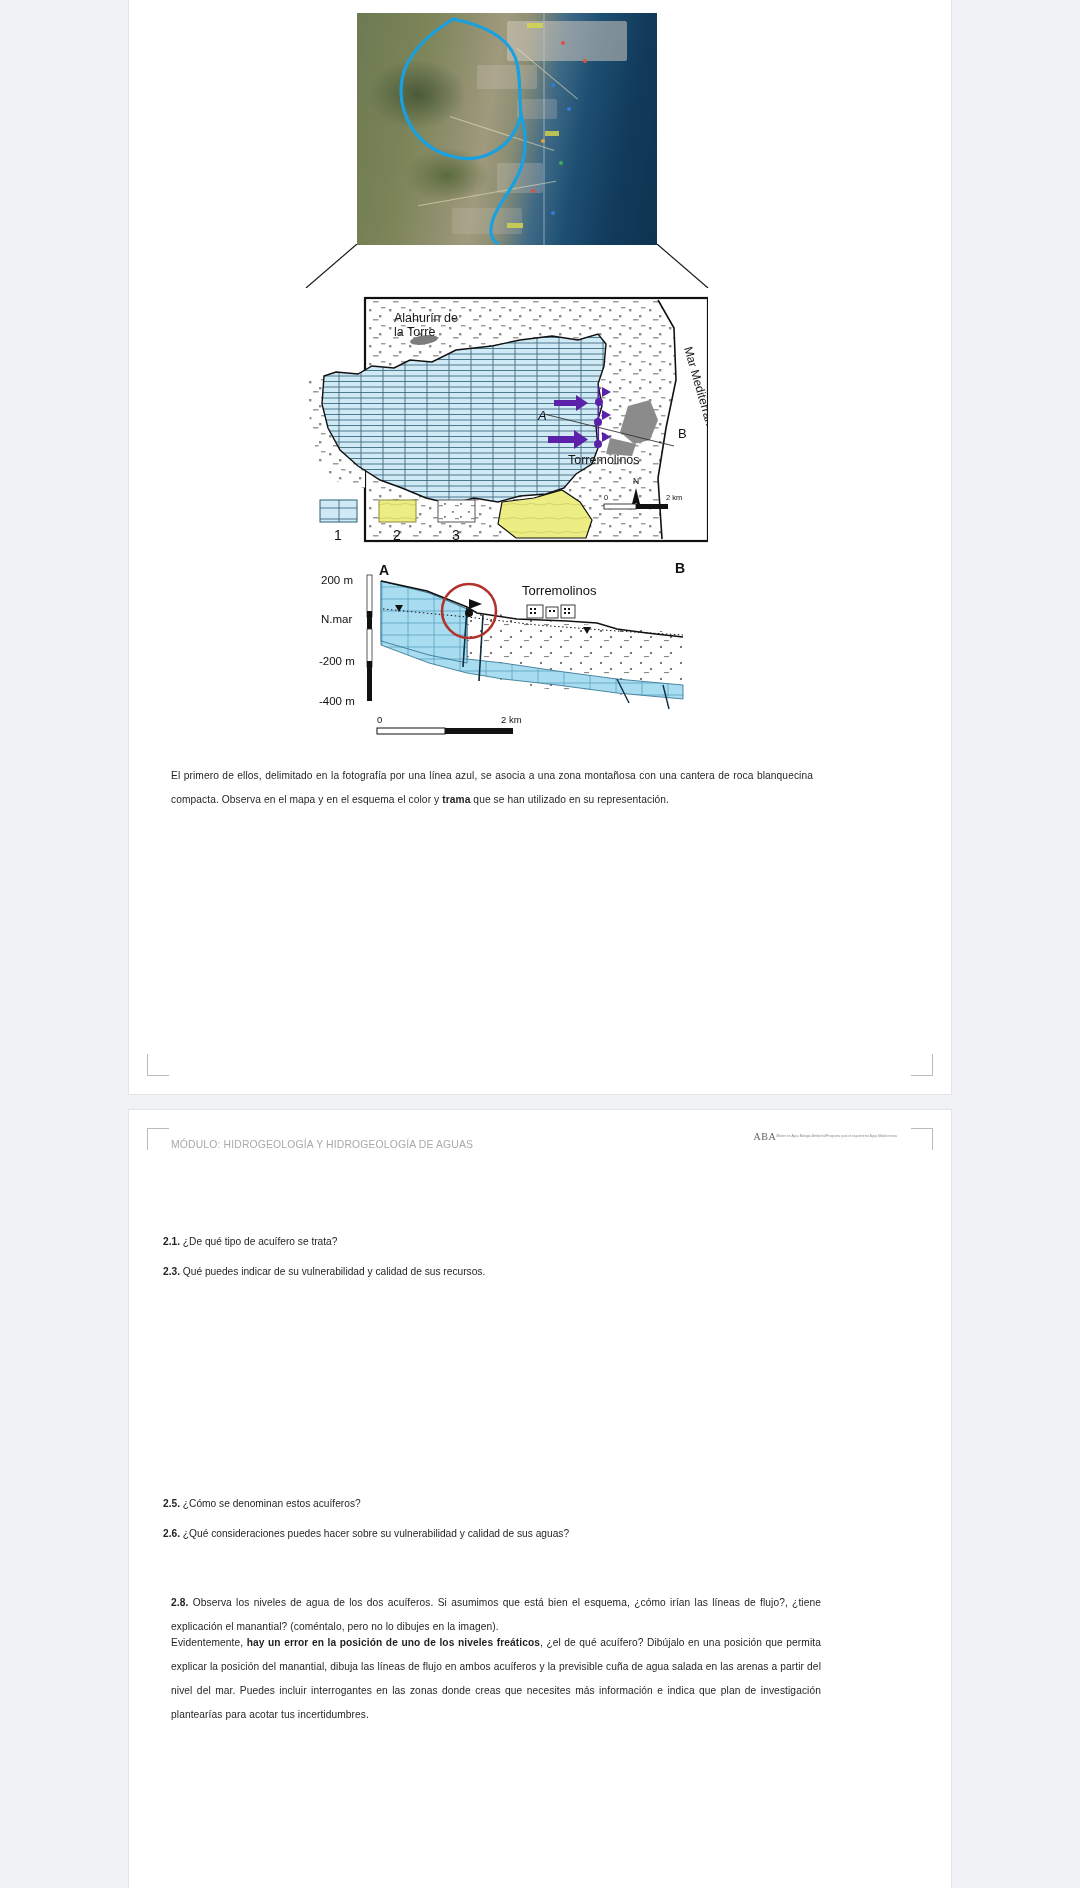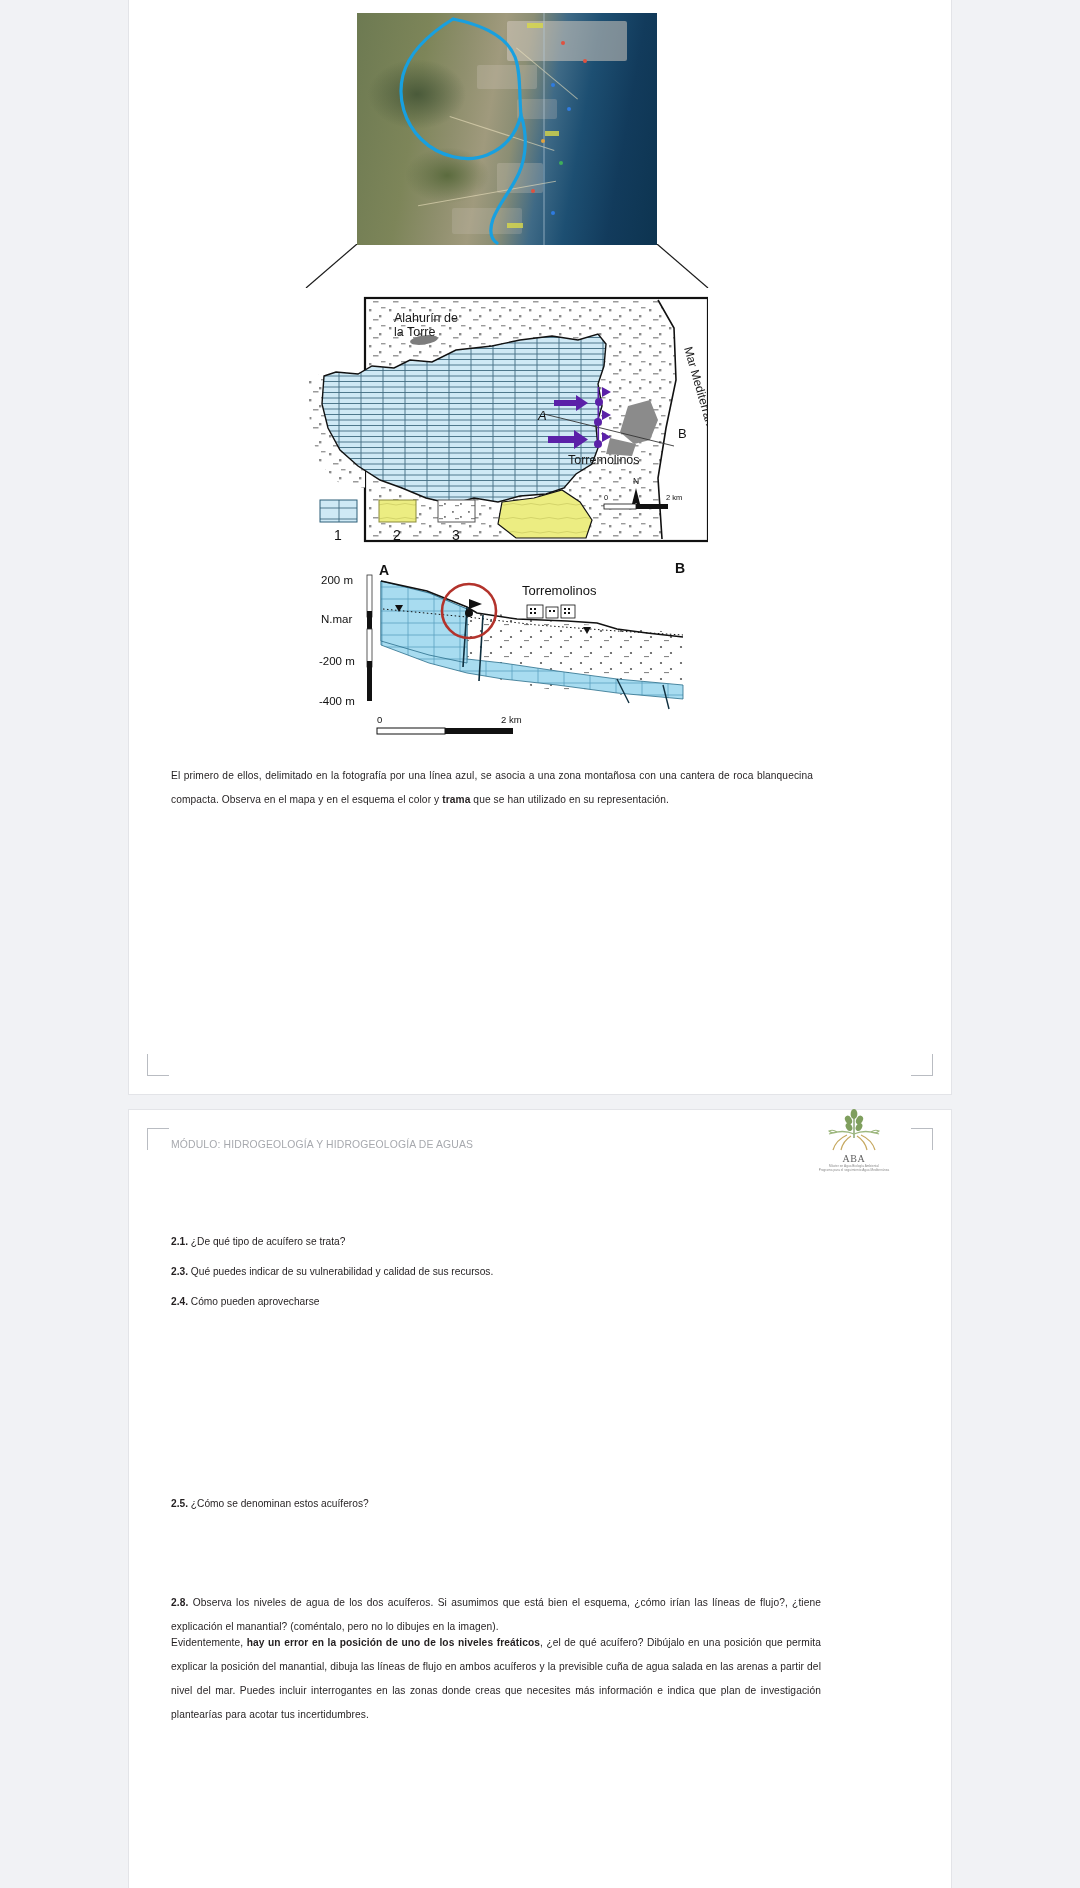--- a/index.html
+++ b/index.html
@@ -92,31 +92,31 @@
 
   
   .p2-module-title {
     position: absolute; top: 29px; left: 42px;
     font-size: 10.4px; color: #a7a9ae; letter-spacing: .15px;
     white-space: nowrap;
   }
   .p2-logo {
     position: absolute; top: -10px; right: 54px;
     width: 86px; height: 72px;
-    display: flex; flex-direction: column; align-items: center; justify-content: flex-end;
+    display: flex; flex-direction: row; align-items: center; justify-content: flex-end;
   }
   .p2-logo .logo-name {
     font-size: 10px; color: #5f5f5f; letter-spacing: .6px; margin-top: 1px;
     font-family: "Liberation Serif", serif;
   }
   .p2-logo .logo-sub1, .p2-logo .logo-sub2 {
     font-size: 3.1px; color: #8a8a8a; letter-spacing: .05px; white-space: nowrap;
   }
 
-  .q-list { position: absolute; left: 42px; width: 650px; }
+  .q-list { position: absolute; left: 34px; width: 650px; }
   .q-item { font-size: 10.2px; line-height: 30px; color: #231f20; }
   .q-item .qnum { font-weight: bold; }
 
   .p2-para { position: absolute; left: 42px; width: 650px; }
 </style>
 </head>
 <body>
 
 <div class="viewer">
 
@@ -374,32 +374,32 @@
 
     <div class="q-list" style="top:117px;">
       <div class="q-item">
         <span class="qnum">2.1.</span>
         <span>¿De qué tipo de acuífero se trata?</span>
       </div>
       <div class="q-item">
         <span class="qnum">2.3.</span>
         <span>Qué puedes indicar de su vulnerabilidad y calidad de sus recursos.</span>
       </div>
-      <div class="q-item">
-        <span class="qnum">2.4.</span>
-        <span>Cómo pueden aprovecharse</span>
-      </div>
     </div>
 
 
     <div class="q-list" style="top:379px;">
       <div class="q-item">
         <span class="qnum">2.5.</span>
         <span>¿Cómo se denominan estos acuíferos?</span>
       </div>
+      <div class="q-item">
+        <span class="qnum">2.6.</span>
+        <span>¿Qué consideraciones puedes hacer sobre su vulnerabilidad y calidad de sus aguas?</span>
+      </div>
     </div>
 
     <div class="p2-para body-text" style="top:481px;">
       <b class="qnum">2.8.</b>
       <span>Observa los niveles de agua de los dos acuíferos. Si asumimos que está bien el esquema, ¿cómo irían las líneas de flujo?, ¿tiene explicación el manantial? (coméntalo, pero no lo dibujes en la imagen).</span>
     </div>
 
     <div class="p2-para body-text" style="top:521px;">
       <span>Evidentemente, </span><b>hay un error en la posición de uno de los niveles freáticos</b><span>, ¿el de qué acuífero? Dibújalo en una posición que permita explicar la posición del manantial, dibuja las líneas de flujo en ambos acuíferos y la previsible cuña de agua salada en las arenas a partir del nivel del mar. Puedes incluir interrogantes en las zonas donde creas que necesites más información e indica que plan de investigación plantearías para acotar tus incertidumbres.</span>
     </div>

